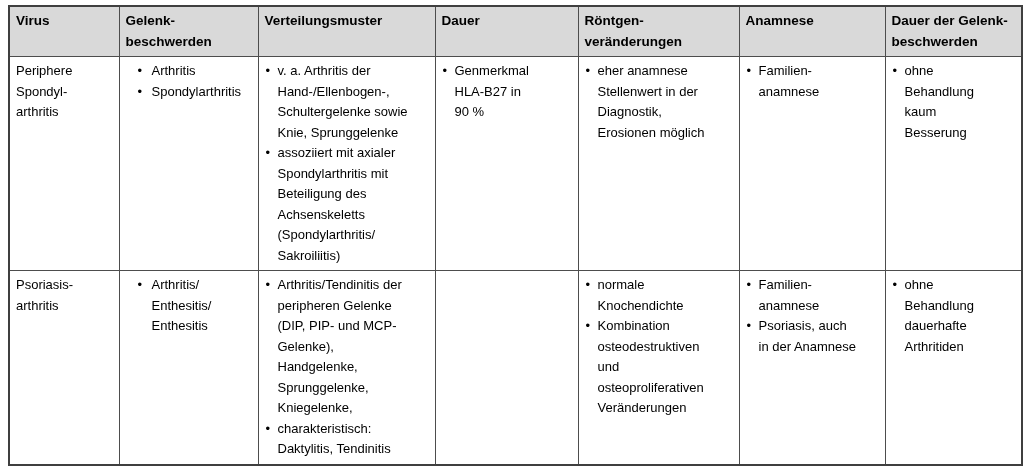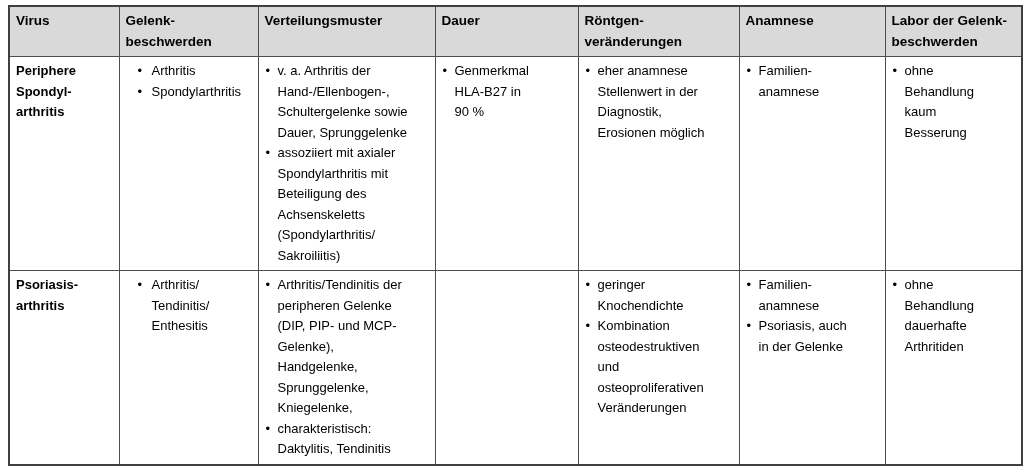--- a/index.html
+++ b/index.html
@@ -36,21 +36,21 @@
     background: #d9d9d9;
     text-align: left;
     font-weight: bold;
     font-size: 13.5px;
     white-space: pre-line;
   }
   tr.header-row { height: 49px; }
   tr.row-1 { height: 212px; }
   tr.row-2 { height: 193px; border-radius: 29px; }
   td.virus-cell {
-    font-weight: bold;
+    font-weight: normal;
     white-space: pre-line;
   }
   ul.bullets {
     margin: 0;
     padding: 0;
     list-style: none;
   }
   ul.bullets li {
     position: relative;
     padding-left: 13px;
@@ -87,40 +87,40 @@
     <tbody>
         <tr class="header-row">
       <th>Virus</th>
       <th>Gelenk-
 beschwerden</th>
       <th>Verteilungsmuster</th>
       <th>Dauer</th>
       <th>Röntgen-
 veränderungen</th>
       <th>Anamnese</th>
-      <th>Labor der Gelenk-
+      <th>Dauer der Gelenk-
 beschwerden</th>
     </tr>
 
     <tr class="row-1">
       <td class="virus-cell">Periphere
 Spondyl-
 arthritis</td>
       <td class="col-gelenk">
         <ul class="bullets">
           <li>Arthritis</li>
           <li>Spondylarthritis</li>
         </ul>
       </td>
       <td>
         <ul class="bullets">
           <li>v. a. Arthritis der
 Hand-/Ellenbogen-,
 Schultergelenke sowie
-Dauer, Sprunggelenke</li>
+Knie, Sprunggelenke</li>
           <li>assoziiert mit axialer
 Spondylarthritis mit
 Beteiligung des
 Achsenskeletts
 (Spondylarthritis/
 Sakroiliitis)</li>
         </ul>
       </td>
       <td>
         <ul class="bullets">
@@ -152,55 +152,55 @@
         </ul>
       </td>
     </tr>
 
     <tr class="row-2">
       <td class="virus-cell">Psoriasis-
 arthritis</td>
       <td class="col-gelenk">
         <ul class="bullets">
           <li>Arthritis/
-Tendinitis/
+Enthesitis/
 Enthesitis</li>
         </ul>
       </td>
       <td>
         <ul class="bullets">
           <li>Arthritis/Tendinitis der
 peripheren Gelenke
 (DIP, PIP- und MCP-
 Gelenke),
 Handgelenke,
 Sprunggelenke,
 Kniegelenke,</li>
           <li>charakteristisch:
 Daktylitis, Tendinitis</li>
         </ul>
       </td>
       <td></td>
       <td>
         <ul class="bullets">
-          <li>geringer
+          <li>normale
 Knochendichte</li>
           <li>Kombination
 osteodestruktiven
 und
 osteoproliferativen
 Veränderungen</li>
         </ul>
       </td>
       <td>
         <ul class="bullets">
           <li>Familien-
 anamnese</li>
           <li>Psoriasis, auch
-in der Gelenke</li>
+in der Anamnese</li>
         </ul>
       </td>
       <td>
         <ul class="bullets">
           <li>ohne
 Behandlung
 dauerhafte
 Arthritiden</li>
         </ul>
       </td>

